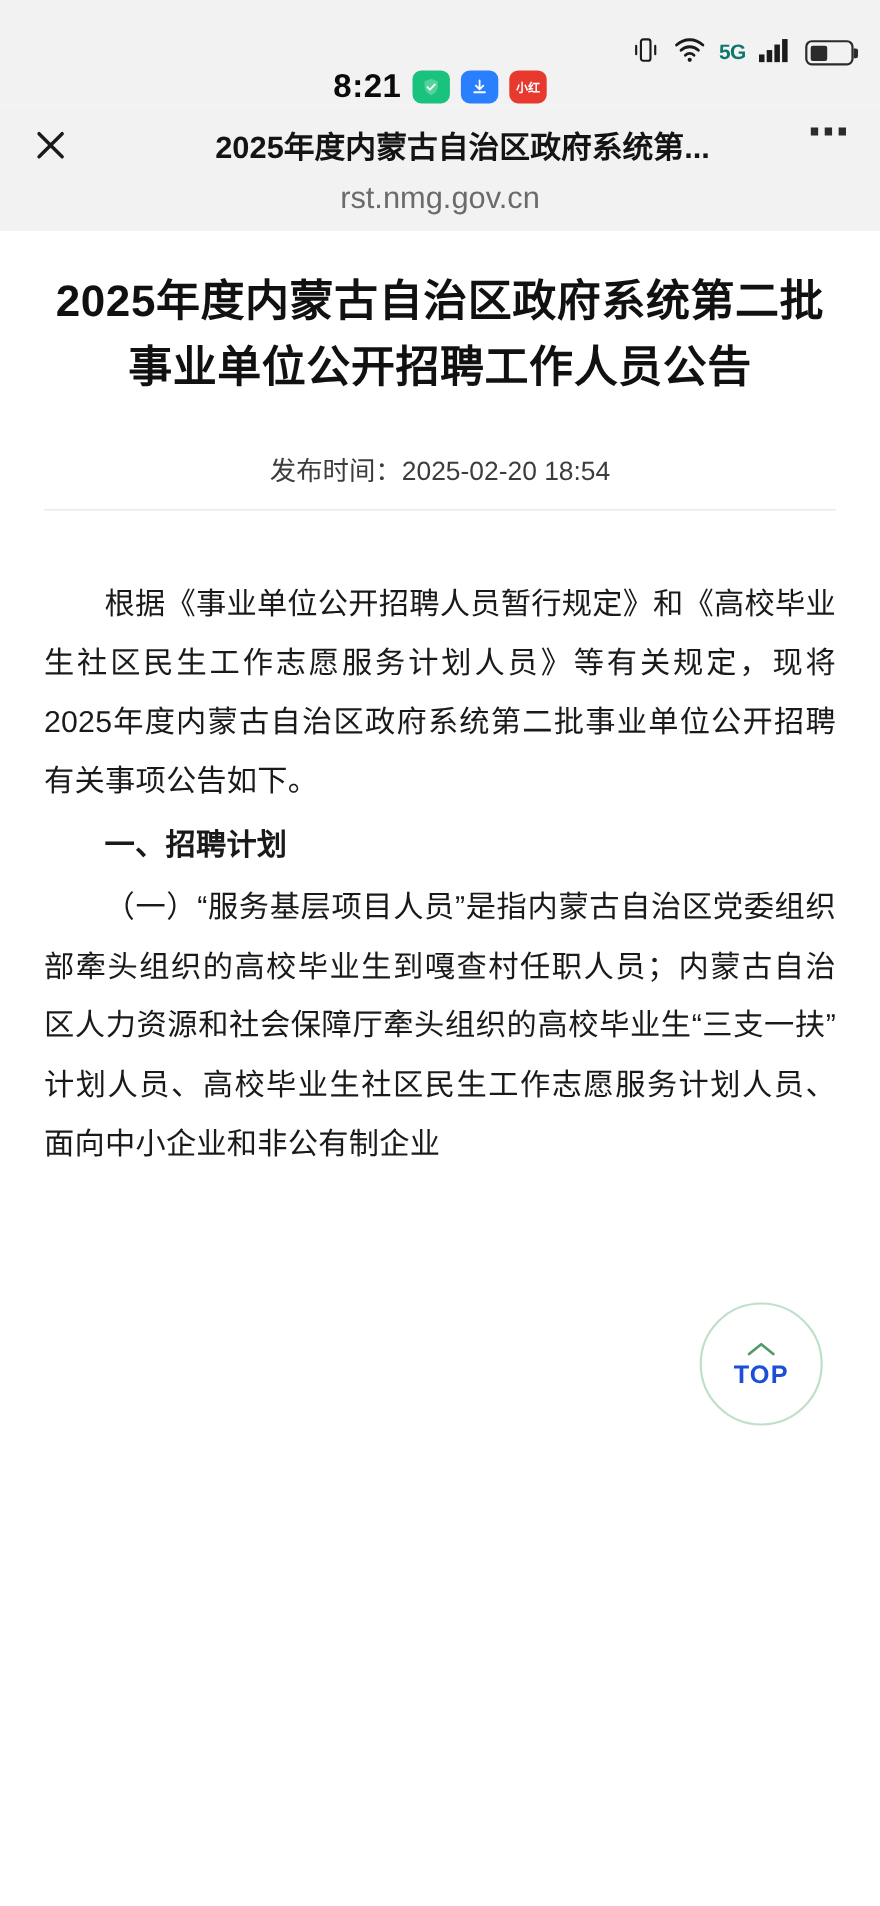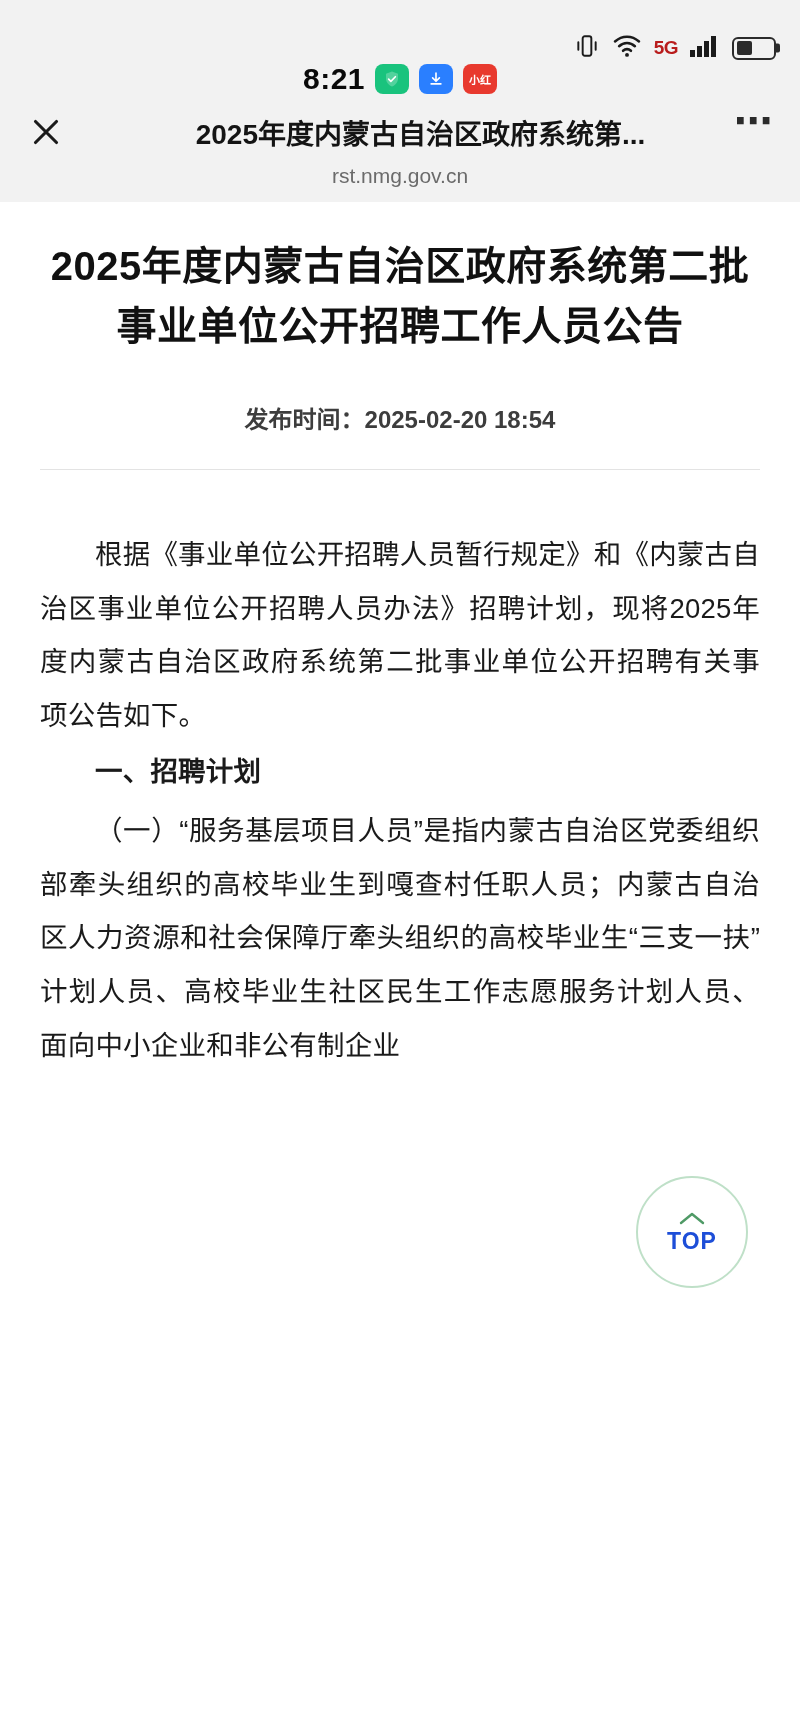--- a/index.html
+++ b/index.html
@@ -60,21 +60,21 @@
     right: 24px;
     top: 50%;
     transform: translateY(-50%);
     display: flex;
     align-items: center;
     gap: 12px;
   }
   .sb-5g {
     font-size: 19px;
     font-weight: 700;
-    color: #b91c1c;
+    color: #0f766e;
     letter-spacing: -0.5px;
   }
   .battery {
     position: relative;
     width: 44px;
     height: 23px;
     border: 2.5px solid #2b2b2b;
     border-radius: 6px;
     display: flex;
     align-items: center;
@@ -147,21 +147,21 @@
     font-size: 28px;
     font-weight: 600;
     color: #141414;
     white-space: nowrap;
     overflow: hidden;
     text-overflow: ellipsis;
     text-align: center;
   }
   .tb-url {
     text-align: center;
-    font-size: 21px;
+    font-size: 28px;
     color: #6b6b6b;
     margin-top: 2px;
   }
 
   
   .content {
     padding: 34px 40px 0 40px;
     background: #fff;
     position: relative;
     height: calc(1733px - 96px - 96px);
@@ -176,40 +176,38 @@
     letter-spacing: 0.5px;
   }
   .meta-row {
     display: flex;
     align-items: center;
     justify-content: center;
     gap: 56px;
     font-size: 24px;
     color: #3d3d3d;
     margin-top: 44px;
-    padding-bottom: 34px;
+    padding-bottom: 20px;
     border-bottom: 1px solid #e3e3e3;
-    font-weight: bold;
   }
   .meta-item { white-space: nowrap; }
 
   .body-text { margin-top: 58px; }
   .para {
     font-size: 27.5px;
     line-height: 1.95;
     color: #1a1a1a;
     text-align: justify;
     text-indent: 2em;
     letter-spacing: 0.2px;
   }
   .para + .para { margin-top: 4px; }
   .para.heading {
     font-weight: 700;
     text-indent: 2em;
-    font-family: Liberation Mono, monospace;
   }
 
   
   .top-btn {
     position: absolute;
     right: 52px;
     bottom: 455px;
     width: 112px;
     height: 112px;
     border-radius: 50%;
@@ -312,21 +310,21 @@
 
     <h1 class="doc-title">2025年度内蒙古自治区政府系统第二批事业单位公开招聘工作人员公告</h1>
 
     <div class="meta-row">
       <span class="meta-item">
         <span>发布时间：</span><span>2025-02-20 18:54</span>
       </span>
     </div>
 
     <div class="body-text">
-      <p class="para">根据《事业单位公开招聘人员暂行规定》和《内蒙古自治区事业单位公开招聘人员办法》招聘计划，现将2025年度内蒙古自治区政府系统第二批事业单位公开招聘有关事项公告如下。</p>
+      <p class="para">根据《事业单位公开招聘人员暂行规定》和《高校毕业生社区民生工作志愿服务计划人员》等有关规定，现将2025年度内蒙古自治区政府系统第二批事业单位公开招聘有关事项公告如下。</p>
       <p class="para heading">一、招聘计划</p>
       <p class="para">（一）“服务基层项目人员”是指内蒙古自治区党委组织部牽头组织的高校毕业生到嘎查村任职人员；内蒙古自治区人力资源和社会保障厅牽头组织的高校毕业生“三支一扶”计划人员、高校毕业生社区民生工作志愿服务计划人员、面向中小企业和非公有制企业</p>
     </div>
 
     <div class="top-btn">
       <span class="chev">
         <svg width="28" height="16" viewBox="0 0 28 16" aria-hidden="true">
           <path d="M3 13L14 4l11 9" stroke="#4f9a66" stroke-width="2.4" fill="none" stroke-linecap="round" stroke-linejoin="round"></path>
         </svg>
       </span>

